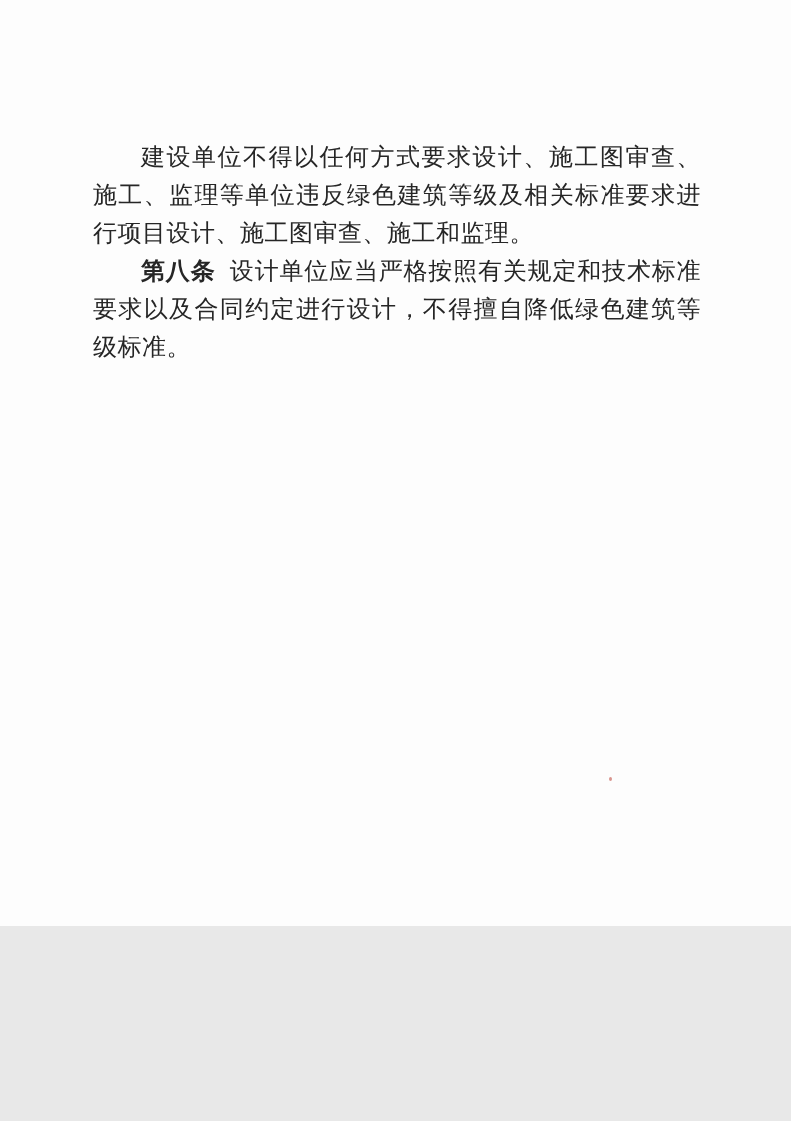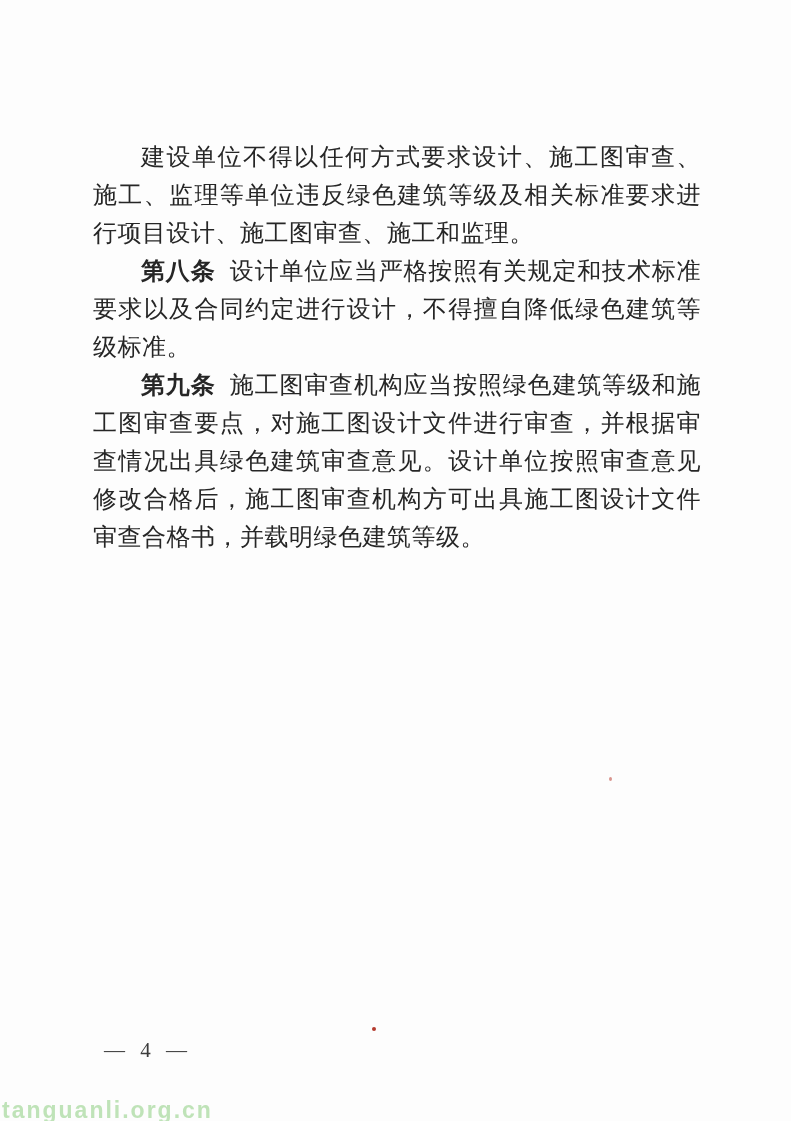--- a/index.html
+++ b/index.html
@@ -3,21 +3,21 @@
 <meta charset="utf-8">
 <style>
   html, body {
     margin: 0;
     padding: 0;
     background: #e8e8e8;
   }
   .page {
     position: relative;
     width: 791px;
-    height: 1121px;
+    height: 926px;
     margin: 0 auto;
     background: #fdfdfd;
     overflow: hidden;
     font-family: "Liberation Serif", "DejaVu Serif", serif;
   }
   .content {
     position: absolute;
     left: 93px;
     top: 138px;
     width: 608px;
@@ -83,21 +83,20 @@
 
 <div class="page">
 
   <div class="content">
 
     <p class="para"><span>建设单位不得以任何方式要求设计、施工图审查、施工、监理等单位违反绿色建筑等级及相关标准要求进行项目设计、施工图审查、施工和监理。</span></p>
 
     <p class="para"><span class="article-heading">第八条</span><span>设计单位应当严格按照有关规定和技术标准要求以及合同约定进行设计，不得擅自降低绿色建筑等级标准。</span></p>
 
 
-    <p class="para"><span class="article-heading">第九条</span><span>施工图审查机构应当按照绿色建筑等级和施工图审查要点，对施工图设计文件进行审查，并根据审查情况出具绿色建筑审查意见。设计单位按照审查意见修改合格后，施工图审查机构方可出具施工图设计文件审查合格书，并载明绿色建筑等级。</span></p>
 
 
 
 
   </div>
 
   <div class="footer-pagenum">— 4 —</div>
 
   <div class="watermark">tanguanli.org.cn</div>
 

